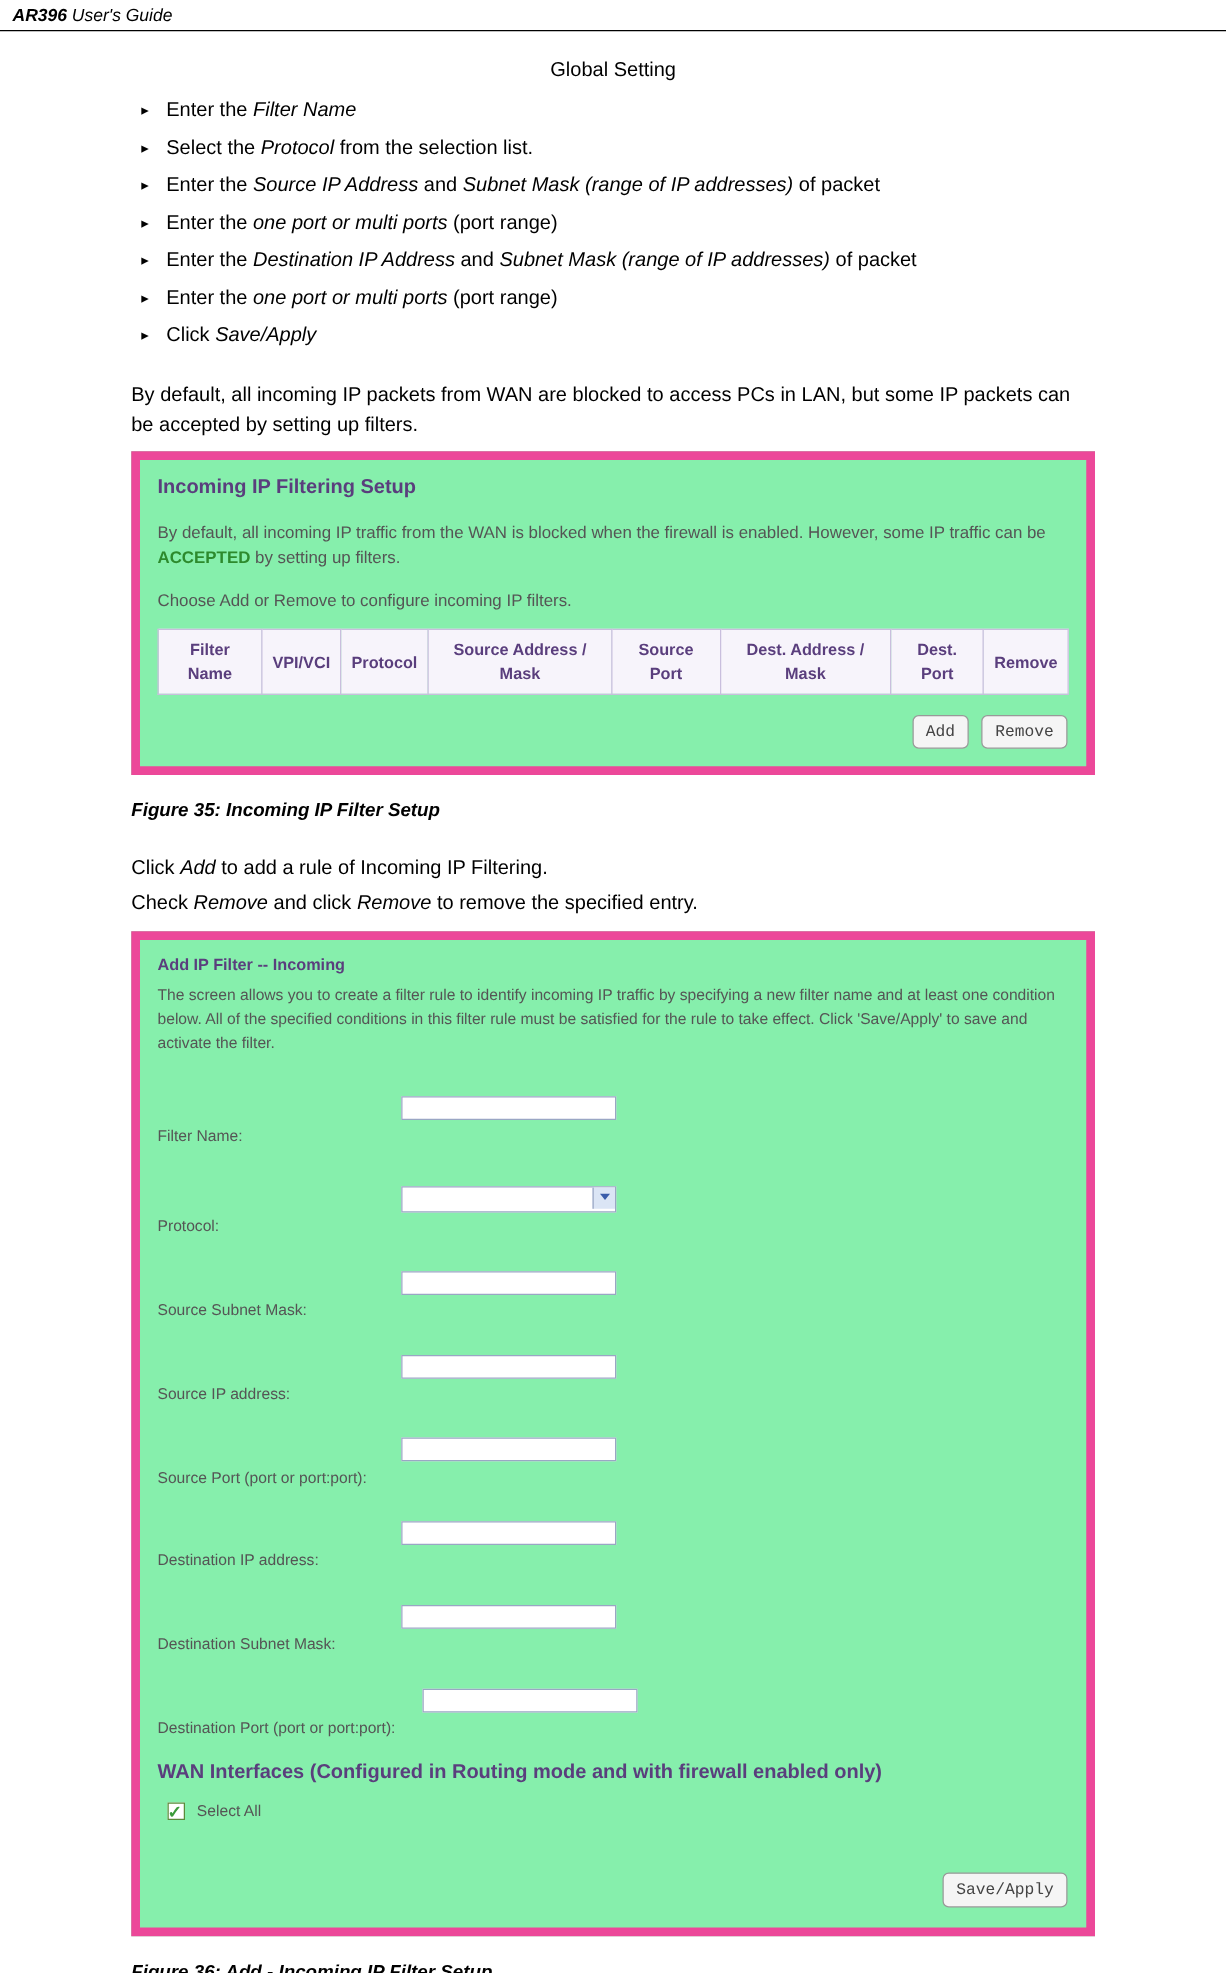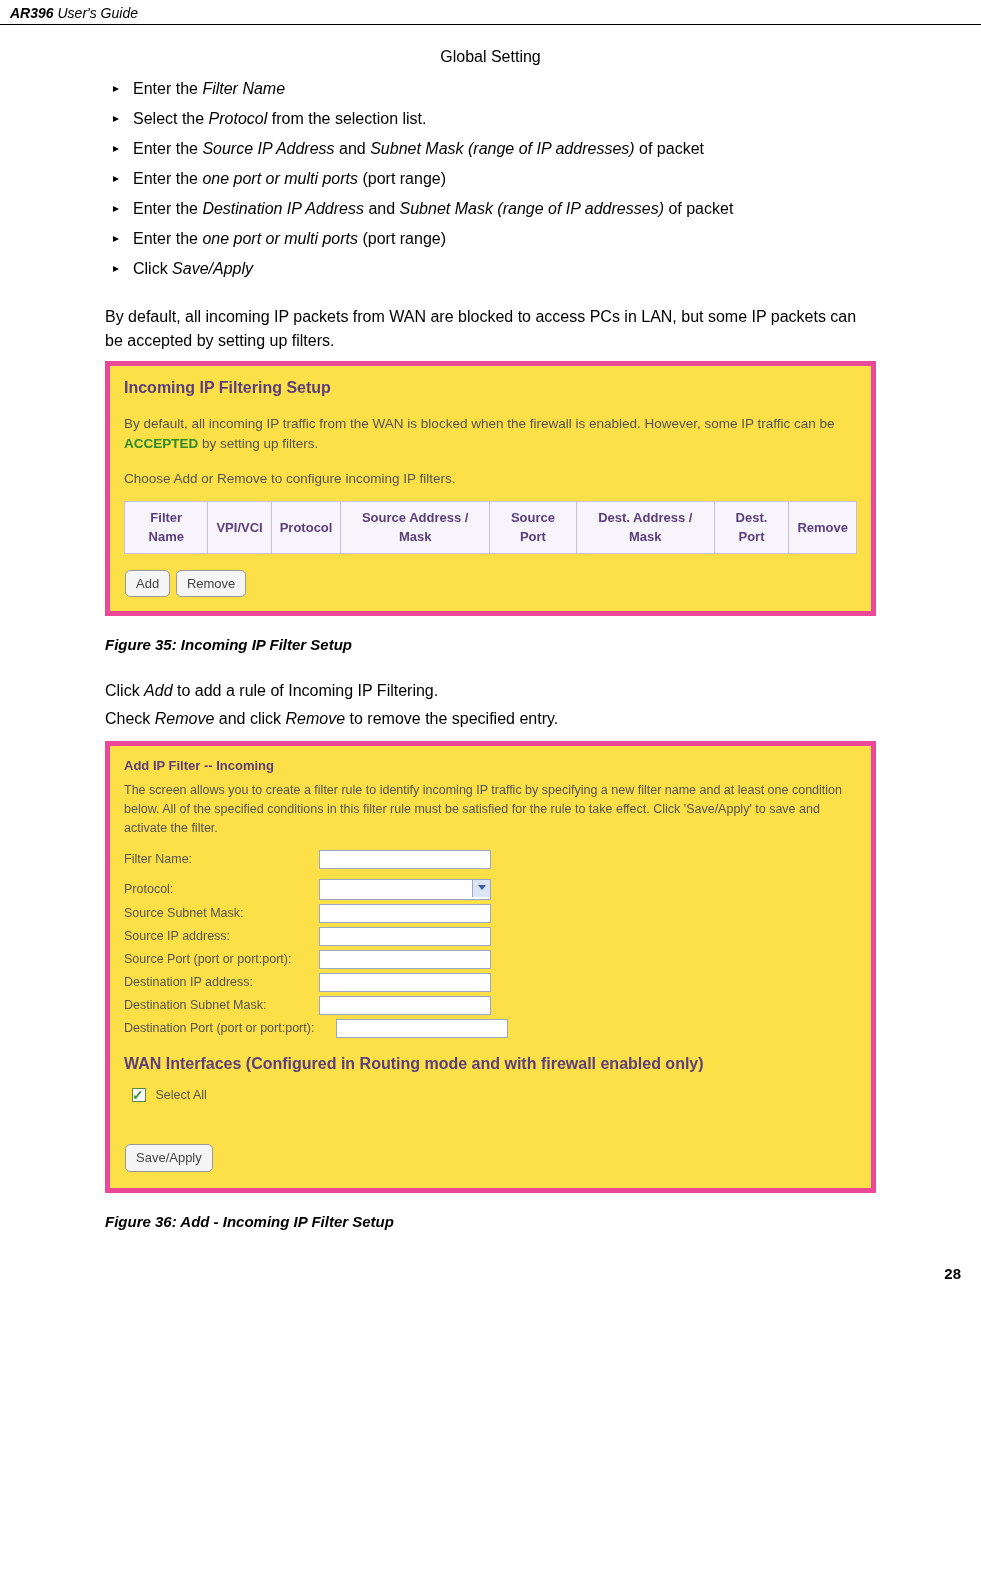--- a/index.html
+++ b/index.html
@@ -48,22 +48,22 @@
   }
   em { font-style: italic; }
   .para { margin: 24px 0 8px 0; }
   .figure-caption {
     font-weight: bold;
     font-style: italic;
     margin: 18px 0 22px 0;
     font-size: 15px;
   }
   .figure-box {
-    border: 5px solid #ec4899;
-    background: #fde047;
+    border: 7px solid #ec4899;
+    background: #86efac;
     margin-top: 8px;
   }
   .fig1 {
     padding: 10px 14px 14px 14px;
     color: #555;
     font-family: "Segoe UI", Tahoma, sans-serif;
     font-size: 13.5px;
   }
   .fig1 .fig-title {
     color: #5a3e7d;
@@ -80,22 +80,23 @@
   .fig-table th {
     background: #f7f4fb;
     color: #5a3e7d;
     font-weight: bold;
     border: 1px solid #c9bedd;
     padding: 6px 8px;
     font-size: 13px;
     text-align: center;
   }
   .btn-row {
-    text-align: left;
+    text-align: right;
     margin-top: 16px;
+    font-family: Liberation Mono, monospace;
   }
   .fake-btn {
     display: inline-block;
     border: 1px solid #999;
     border-radius: 5px;
     padding: 3px 10px;
     background: #f5f5f5;
     color: #444;
     font-size: 13px;
     margin: 0 1px;
@@ -113,20 +114,21 @@
     margin-bottom: 6px;
   }
   .form-row {
     display: flex;
     align-items: center;
     margin: 4px 0;
   }
   .form-row .lbl {
     width: 195px;
     color: #555;
+    margin-top: 44px;
   }
   .form-row .inp {
     width: 170px;
     height: 17px;
     border: 1px solid #9aa6c4;
     background: #fff;
   }
   .form-row .sel {
     width: 170px;
     height: 19px;

